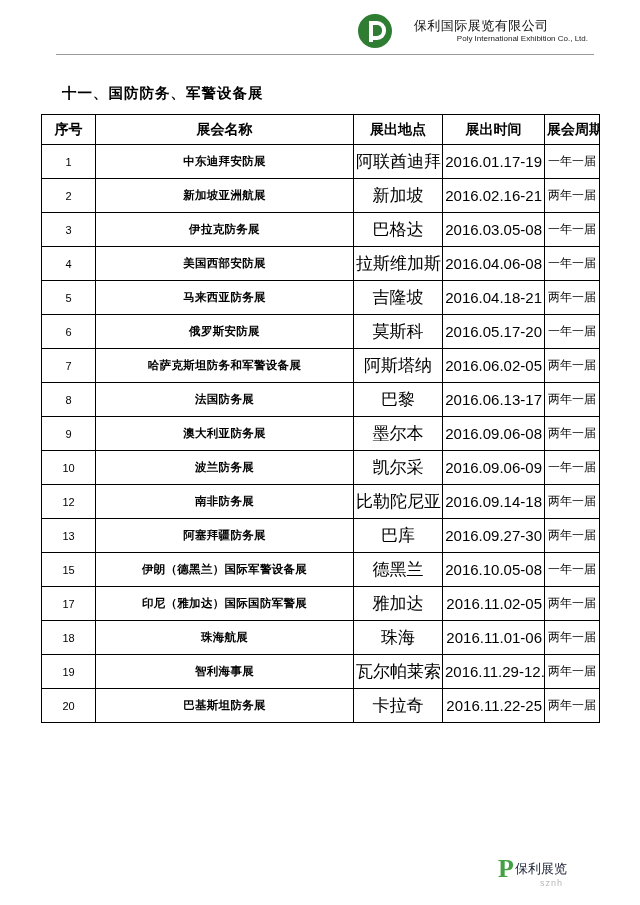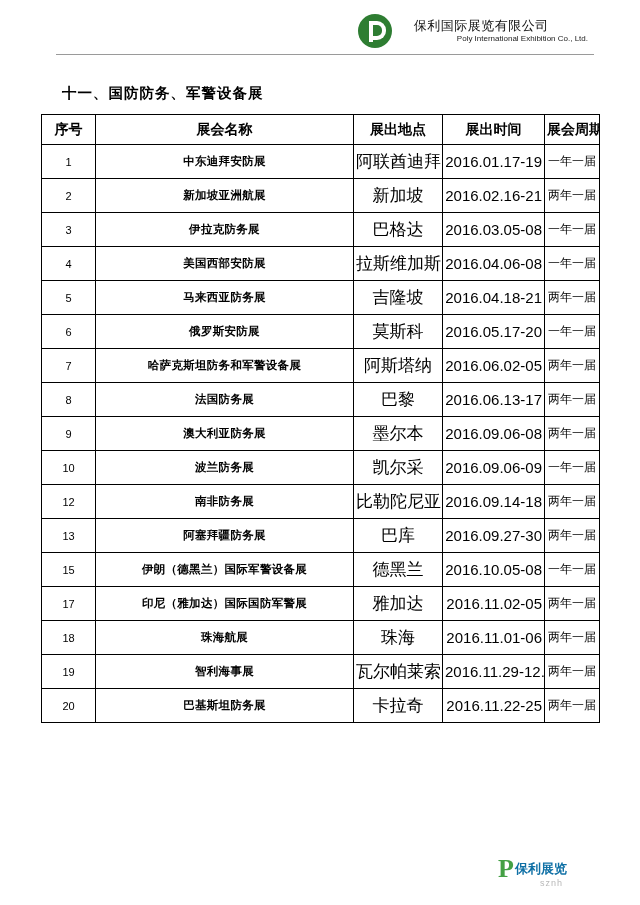--- a/index.html
+++ b/index.html
@@ -132,22 +132,22 @@
   }
   .wm-p {
     font-size: 26px;
     color: #3a9b3c;
     font-weight: bold;
     font-family: "Liberation Serif", serif;
     line-height: 1;
   }
   .wm-text {
     font-size: 13px;
-    color: #0369a1;
-    font-weight: bold;
+    color: #0f172a;
+    font-weight: normal;
     letter-spacing: 0px;
     margin-left: 1px;
   }
   .wm-sub {
     position: absolute;
     left: 540px;
     top: 878px;
     font-size: 9px;
     color: #b9b9b9;
     letter-spacing: 1px;

